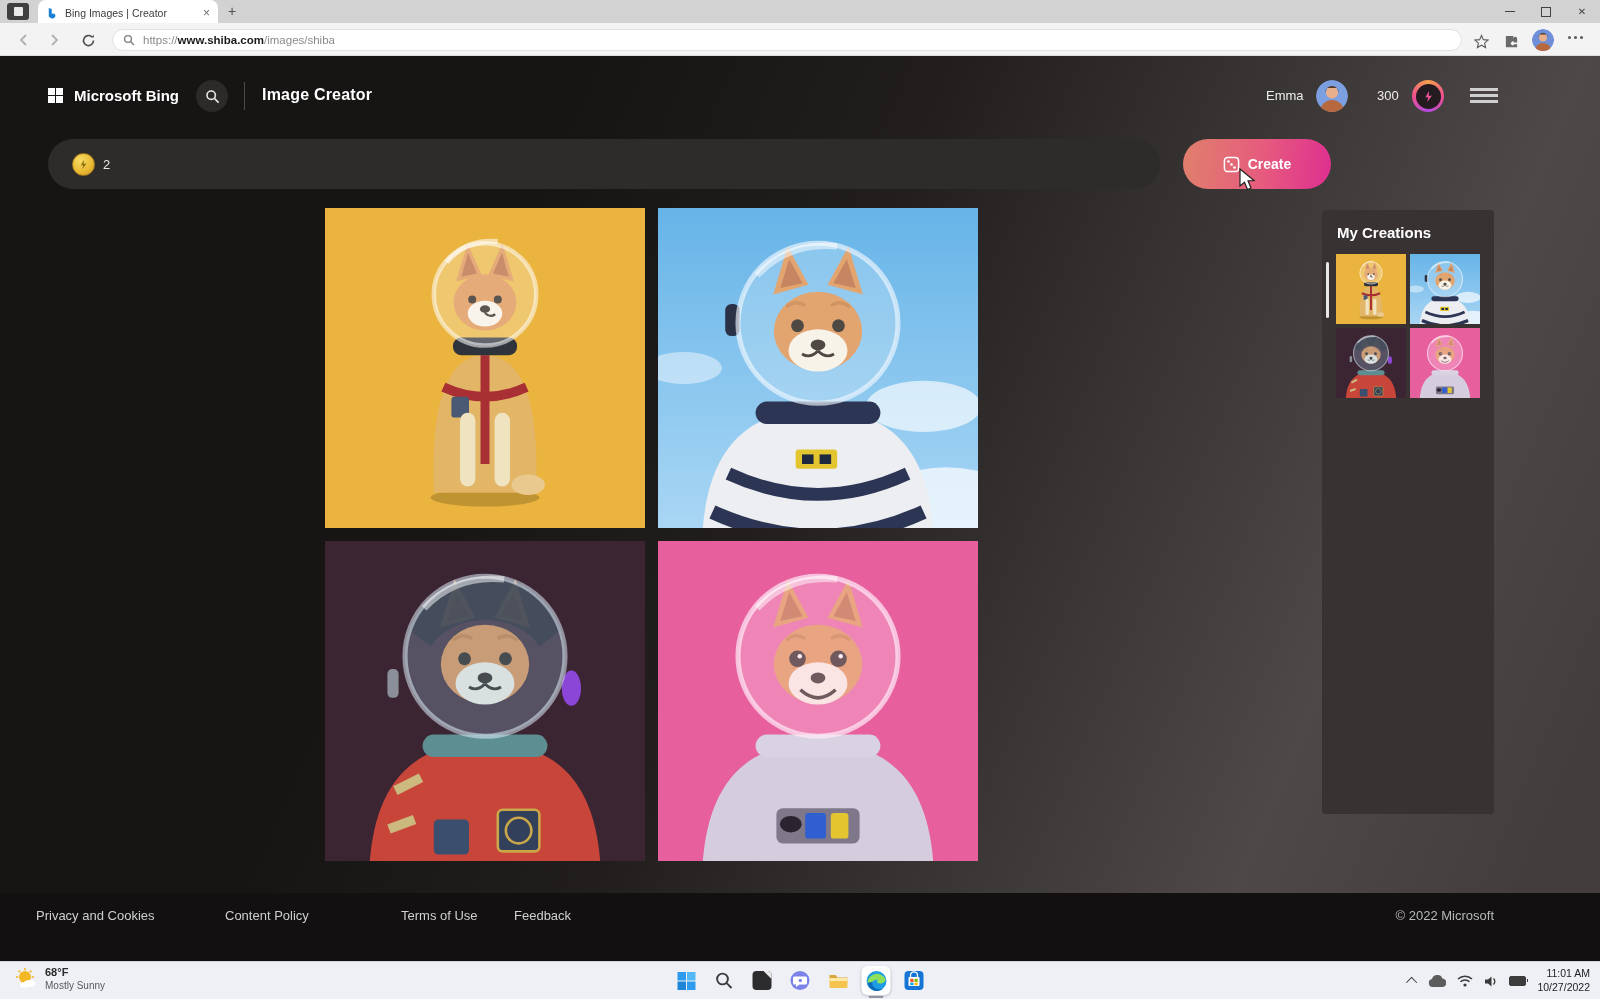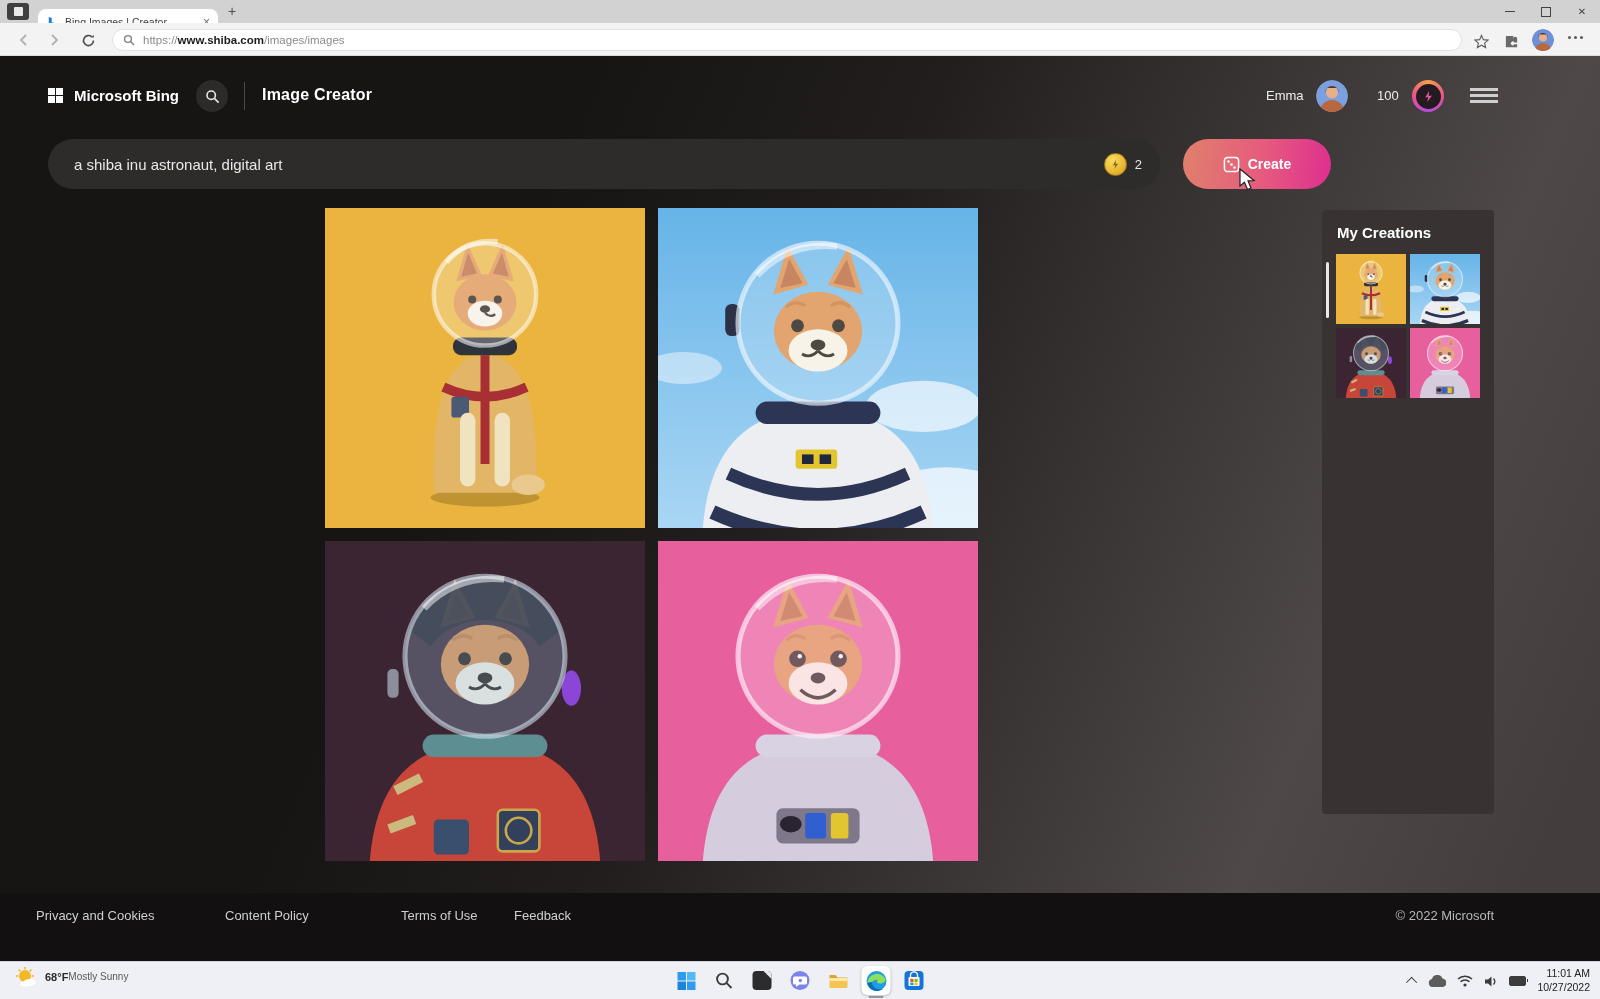--- a/index.html
+++ b/index.html
@@ -3,21 +3,21 @@
 <meta charset="utf-8">
 <style>
   html,body{margin:0;padding:0;background:#000;}
   .screen{position:relative;width:1600px;height:999px;overflow:hidden;
     font-family:"Liberation Sans",sans-serif;-webkit-font-smoothing:antialiased;}
 
   
   .titlebar{position:absolute;left:0;top:0;width:1600px;height:23px;background:#d2d2d2;}
   .tab-actions{position:absolute;left:7px;top:3px;width:22px;height:17px;background:#3f3f3f;border-radius:3px;display:grid;place-items:center;}
   .tab-actions span{width:9px;height:9px;background:#e9e9e9;border-radius:1px;display:block;}
-  .tab{position:absolute;left:38px;top:9px;width:180px;height:21px;background:#fff;border-radius:8px 8px 0 0;display:flex;align-items:center;padding:13px 8px;box-sizing:border-box;}
+  .tab{position:absolute;left:38px;top:0;width:180px;height:21px;background:#fff;border-radius:8px 8px 0 0;display:flex;align-items:center;padding:13px 8px;box-sizing:border-box;}
   .tab-title{font-size:10.5px;color:#3c3c3c;white-space:nowrap;overflow:hidden;flex:1;margin-left:7px;}
   .tab-close{font-size:12px;color:#6e6e6e;line-height:1;cursor:default;}
   .new-tab{position:absolute;left:228px;top:3px;font-size:14px;color:#4f4f4f;}
   .win-controls{position:absolute;right:0;top:0;height:23px;display:flex;}
   .win-btn{width:36px;height:23px;display:grid;place-items:center;color:#424242;font-size:10px;}
   .win-min i{display:block;width:10px;height:1.6px;background:#424242;}
   .win-max i{display:block;width:8px;height:8px;border:1.4px solid #424242;}
   .toolbar{position:absolute;left:0;top:23px;width:1600px;height:33px;background:#f3f3f3;border-bottom:1px solid #ddd;box-sizing:border-box;}
   .nav-btn{position:absolute;top:7px;width:20px;height:20px;display:grid;place-items:center;}
   .addressbar{position:absolute;left:112px;top:6px;width:1350px;height:22px;background:#fff;border:1px solid #e2e2e2;border-radius:12px;display:flex;align-items:center;box-sizing:border-box;padding:0 10px;}
@@ -73,21 +73,21 @@
   #thumb2{left:14px;top:118px;} #thumb3{left:88px;top:118px;}
 
   .site-footer{position:absolute;left:0;top:837px;width:1600px;height:68px;background:#121010;}
   .footer-link{position:absolute;top:15px;font-size:13px;color:#cfcfcf;}
   #flink0{left:36px;} #flink1{left:225px;} #flink2{left:372px;margin-left:29px;} #flink3{left:514px;}
   .copyright{position:absolute;top:15px;right:106px;font-size:13px;color:#b9b9b9;}
 
   
   .taskbar{position:absolute;left:0;top:961px;width:1600px;height:38px;background:#eef0f6;border-top:1px solid #d0d3dc;box-sizing:border-box;}
   .weather{position:absolute;left:14px;top:4px;display:flex;align-items:center;gap:7px;}
-  .weather-text{display:flex;flex-direction:row;line-height:1.25;}
+  .weather-text{display:flex;flex-direction:column;line-height:1.25;}
   .weather-temp{font-size:11px;font-weight:bold;color:#2b2b2b;}
   .weather-cond{font-size:10px;color:#5a5a5a;}
   .task-icons{position:absolute;left:50%;top:4px;transform:translateX(-50%);display:flex;gap:9px;align-items:center;}
   .task-icon{width:29px;height:29px;display:grid;place-items:center;position:relative;}
   .task-icon.active{background:#fff;border-radius:6px;box-shadow:0 1px 3px rgba(0,0,0,.2);}
   .task-icon.active::after{content:"";position:absolute;bottom:-3px;left:7px;width:15px;height:2.5px;border-radius:2px;background:#8f96a3;}
   .tray{position:absolute;right:10px;top:4px;display:flex;align-items:center;gap:11px;height:30px;}
   .chev{width:7px;height:7px;border-left:1.6px solid #3c3c3c;border-top:1.6px solid #3c3c3c;transform:rotate(45deg) translateY(2px);}
   .battery{width:15px;height:8px;border:1.3px solid #3c3c3c;border-radius:2px;position:relative;background:#3c3c3c;}
   .battery::after{content:"";position:absolute;right:-3px;top:1.5px;width:1.8px;height:3.5px;background:#3c3c3c;}
@@ -137,21 +137,21 @@
       <svg width="15" height="15" viewBox="0 0 15 15">
           <path d="M12.5,7.5 a5,5 0 1 1 -1.7,-3.7" stroke="#4f4f4f" stroke-width="1.6" fill="none"></path>
           <path d="M12.8,1.8 L12.8,4.6 L10,4.6" fill="#4f4f4f"></path>
         </svg>
       </span>
     <div class="addressbar">
       <svg width="12" height="12" viewBox="0 0 12 12">
           <circle cx="5" cy="5" r="3.4" stroke="#808080" stroke-width="1.4" fill="none"></circle>
           <path d="M7.6,7.6 L11,11" stroke="#808080" stroke-width="1.4"></path>
         </svg>
-      <span class="addr-url"><span class="dim">https://</span><span class="host">www.shiba.com</span><span class="dim">/images/images</span></span>
+      <span class="addr-url"><span class="dim">https://</span><span class="host">www.shiba.com</span><span class="dim">/images/shiba</span></span>
     </div>
     <span class="tool-icon" style="left:1470px">
       <svg width="15" height="15" viewBox="0 0 16 16">
           <path d="M8,1.5 L10,6 L15,6.5 L11.3,9.7 L12.4,14.5 L8,12 L3.6,14.5 L4.7,9.7 L1,6.5 L6,6 Z" stroke="#5f5f5f" stroke-width="1.2" fill="none"></path>
         </svg>
       </span>
     <span class="tool-icon" style="left:1500px">
       <svg width="15" height="15" viewBox="0 0 16 16">
           <path d="M6,2 h4 v3 a2,2 0 1 1 0,0.01 V5 h4 v4 h-3 a2,2 0 1 0 0,2 h3 v3 H2 V2 Z" fill="#6a6a6a"></path>
         </svg>
@@ -185,35 +185,34 @@
       <span class="hdr-divider"></span>
       <span class="app-title">Image Creator</span>
       <span class="user-name">Emma</span>
       <span class="user-avatar">
         <svg width="32" height="32" viewBox="0 0 32 32">
             <circle cx="16" cy="16" r="16" fill="#7c9fe0"></circle>
             <circle cx="16" cy="12.5" r="6" fill="#e8b08a"></circle>
             <path d="M9,13 a7,7 0 0 1 14,0 l-2,-5 -10,0 Z" fill="#54382a"></path>
             <path d="M4,32 a12,12 0 0 1 24,0 Z" fill="#b8683f"></path>
           </svg></span>
-      <span class="boost-count">100</span>
+      <span class="boost-count">300</span>
       <span class="boost-badge">
           <i>
         <svg width="13" height="13" viewBox="0 0 24 24">
               <path d="M13,2 L6,14 L11.5,13 L9.5,22 L18.5,10 L12.5,11 Z" fill="#f0569c"></path>
             </svg>
           </i>
         </span>
       <span class="hamburger">
           <span></span>
         </span>
     </div>
 
     <div class="prompt-pill">
-      <input class="prompt-input" type="text" value="a shiba inu astronaut, digital art" style="">
       <span class="coin">
         <svg width="11" height="11" viewBox="0 0 24 24">
             <path d="M13,2 L6,14 L11.5,13 L9.5,22 L18.5,10 L12.5,11 Z" fill="#8a6a10"></path>
           </svg>
         </span>
       <span class="coin-count">2</span>
     </div>
 
     <div class="create-btn">
       <svg width="17" height="17" viewBox="0 0 18 18">

